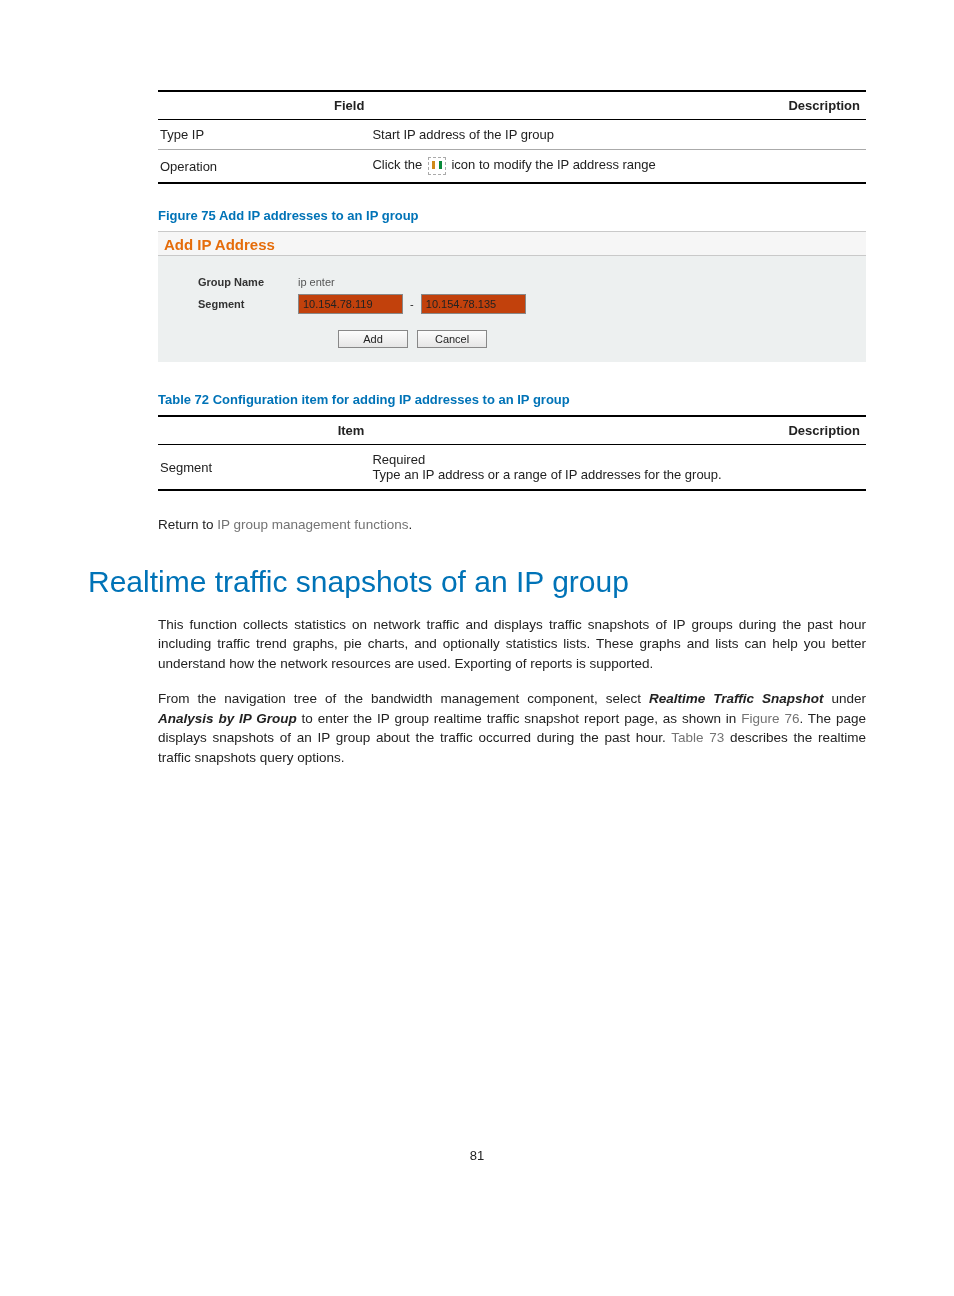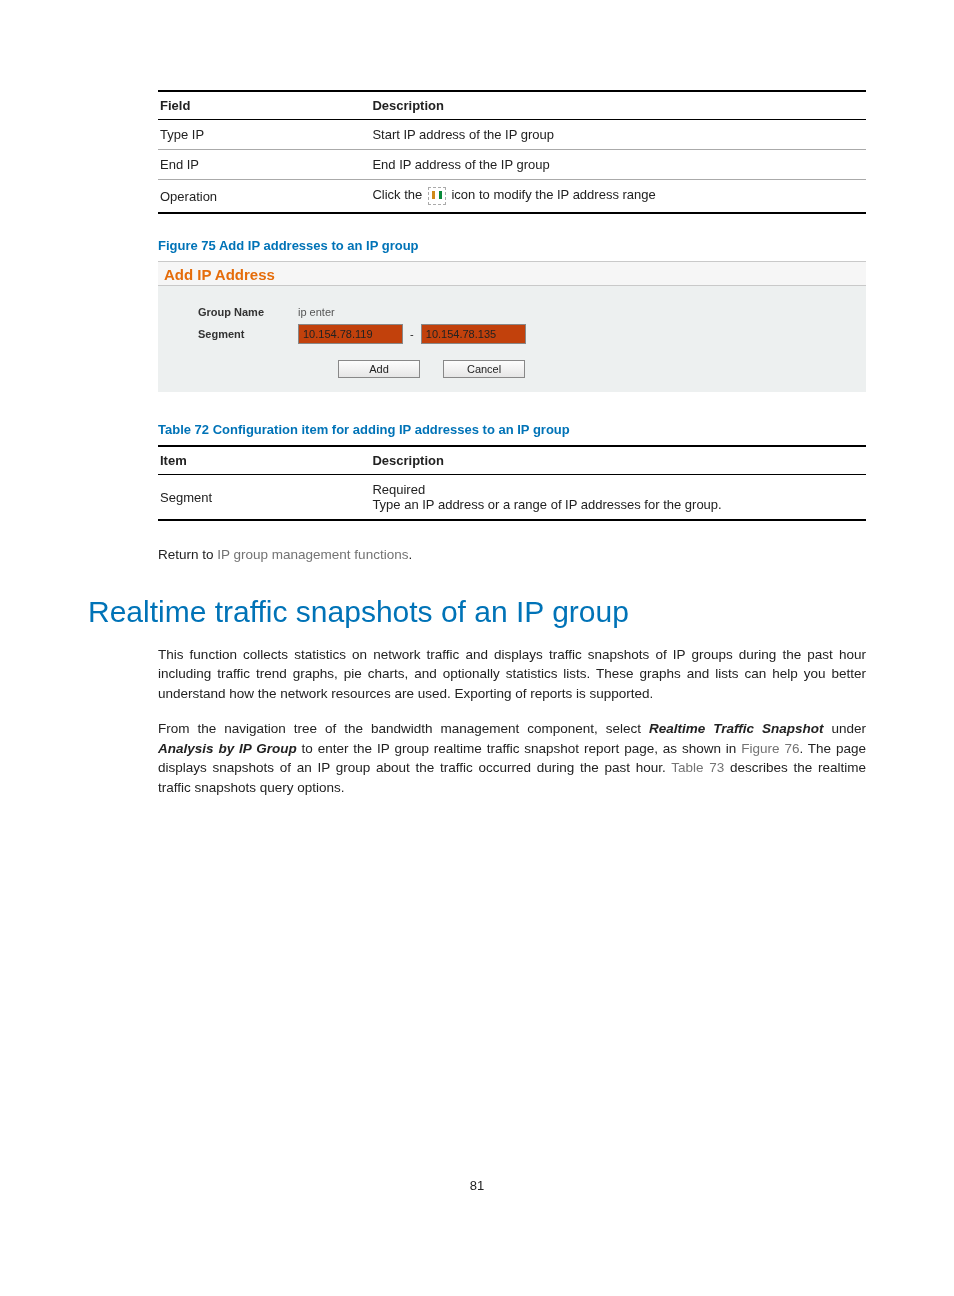--- a/index.html
+++ b/index.html
@@ -24,21 +24,21 @@
     font-size: 13px;
     margin: 8px 0 8px 0;
   }
   table.doc-table {
     border-collapse: collapse;
     width: 100%;
     font-size: 13px;
     margin-bottom: 24px;
   }
   table.doc-table th {
-    text-align: left;
+    text-align: right;
     font-weight: bold;
     padding: 6px 6px 6px 2px;
     border-top: 2px solid #000;
     border-bottom: 1.5px solid #000;
     margin-left: 15px;
   }
   table.doc-table td {
     padding: 7px 6px 7px 2px;
     border-bottom: 1px solid #aaa;
     vertical-align: middle;
@@ -123,24 +123,24 @@
   }
   .fig-buttons {
     margin-top: 16px;
     margin-left: 140px;
   }
   .fig-btn {
     display: inline-block;
     min-width: 56px;
     text-align: center;
     font-size: 11px;
-    padding: 2px 12px;
+    padding: 2px 6px;
     border: 1px solid #888;
     background: linear-gradient(#fdfdfd, #e6e6e6);
-    margin-right: 20px;
+    margin-right: 6px;
     cursor: pointer;
   }
 
   .body-text {
     font-size: 13.5px;
     line-height: 1.45;
     text-align: justify;
     margin: 16px 0 0 0;
   }
   .link {
@@ -170,24 +170,20 @@
       <thead>
         <tr>
           <th class="col1">Field</th>
           <th class="col2">Description</th>
         </tr>
       </thead>
       <tbody>
         <tr>
           <td>Type IP</td>
           <td>Start IP address of the IP group</td>
-        </tr>
-        <tr>
-          <td>End IP</td>
-          <td>End IP address of the IP group</td>
         </tr>
         <tr>
           <td>Operation</td>
           <td>
             <span>Click the </span>
             <span class="modify-icon"></span>
             <span> icon to modify the IP address range</span>
           </td>
         </tr>
       </tbody>

